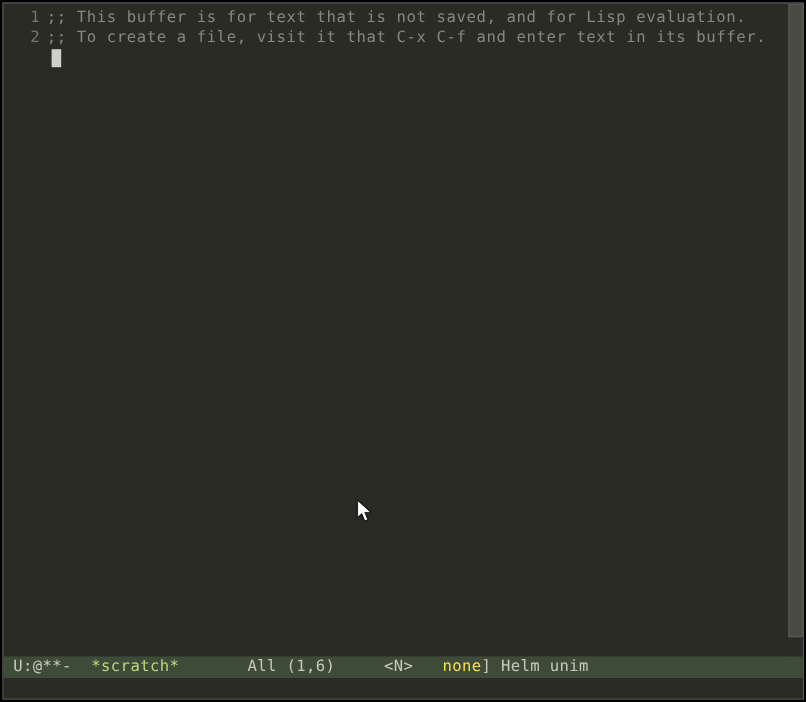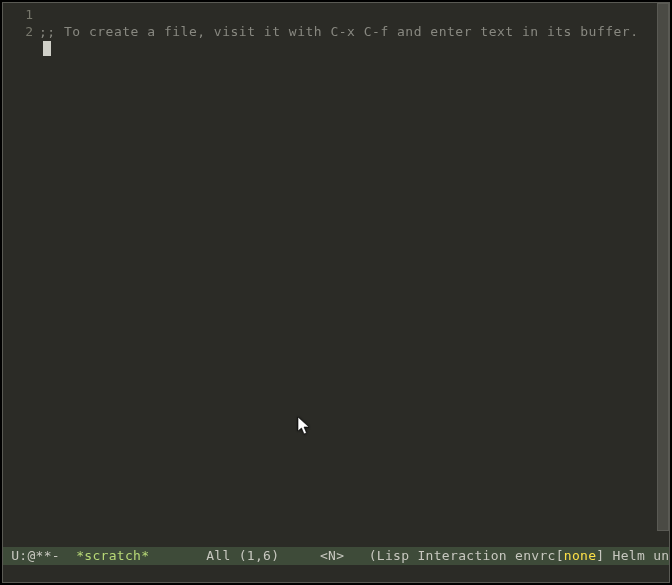--- a/index.html
+++ b/index.html
@@ -117,44 +117,44 @@
       filter: drop-shadow(0 0 1px rgba(0,0,0,0.8));
     }
   </style>
 </head>
 <body>
 
 <div class="editor-frame">
   <div class="text-area">
     <div class="line">
       <span class="gutter">1</span>
+      <span class="code">;; This buffer is for text that is not saved, and for Lisp evaluation.</span>
     </div>
     <div class="line">
       <span class="gutter">2</span>
-      <span class="code">;; To create a file, visit it with C-x C-f and enter text in its buffer.</span>
+      <span class="code">;; To create a file, visit it that C-x C-f and enter text in its buffer.</span>
     </div>
     <div class="cursor-line">
       <span class="gutter"></span>
       <span class="cursor-block"></span>
     </div>
 
     <div class="scrollbar">
       <div class="scrollbar-thumb"></div>
     </div>
   </div>
 
   <div class="mode-line">
     <span class="mode-seg"> U:@**-  </span>
     <span class="mode-seg buffer-name">*scratch*</span>
     <span class="mode-seg">       </span>
     <span class="mode-seg">All (1,6)</span>
     <span class="mode-seg">     </span>
     <span class="mode-seg">&lt;N&gt;</span>
     <span class="mode-seg">   </span>
-    <span class="mode-seg">(Lisp Interaction envrc[</span>
     <span class="mode-seg envrc-none">none</span>
     <span class="mode-seg">] Helm unim</span>
   </div>
 
   <div class="minibuffer"></div>
 </div>
 
 <div class="mouse-cursor">
   <svg viewBox="0 0 14 20">
     <path d="M1 1 L1 15 L4.5 12 L7 18 L9.5 17 L7 11 L12 11 Z" fill="#ffffff" stroke="#000000" stroke-width="0.6"></path>

